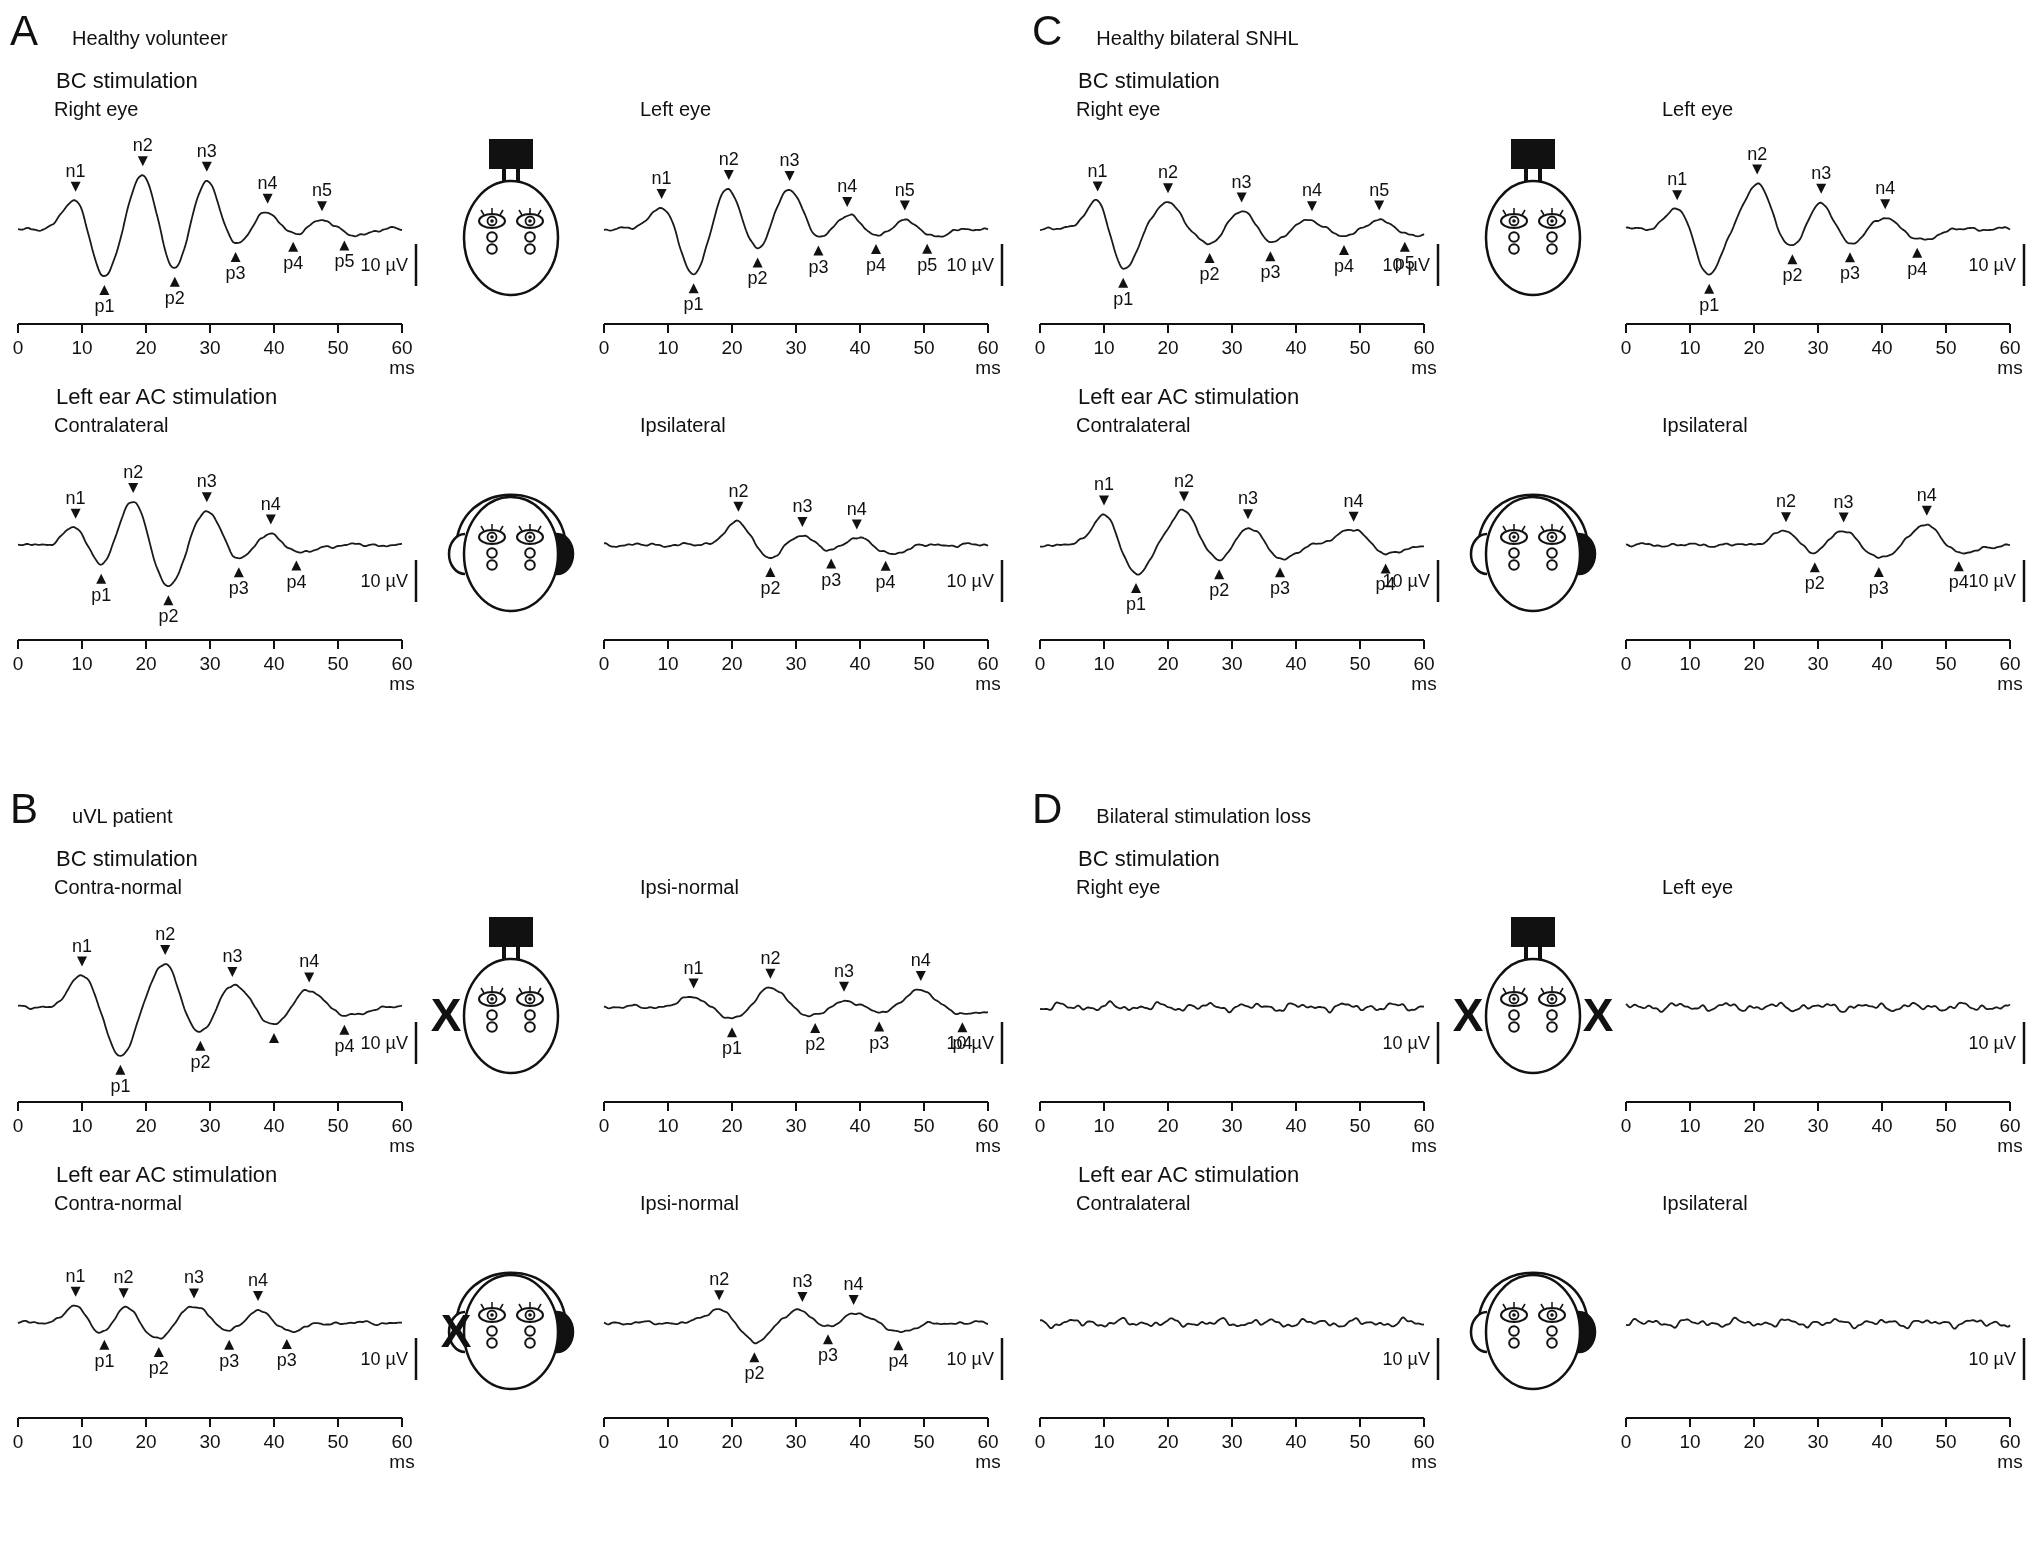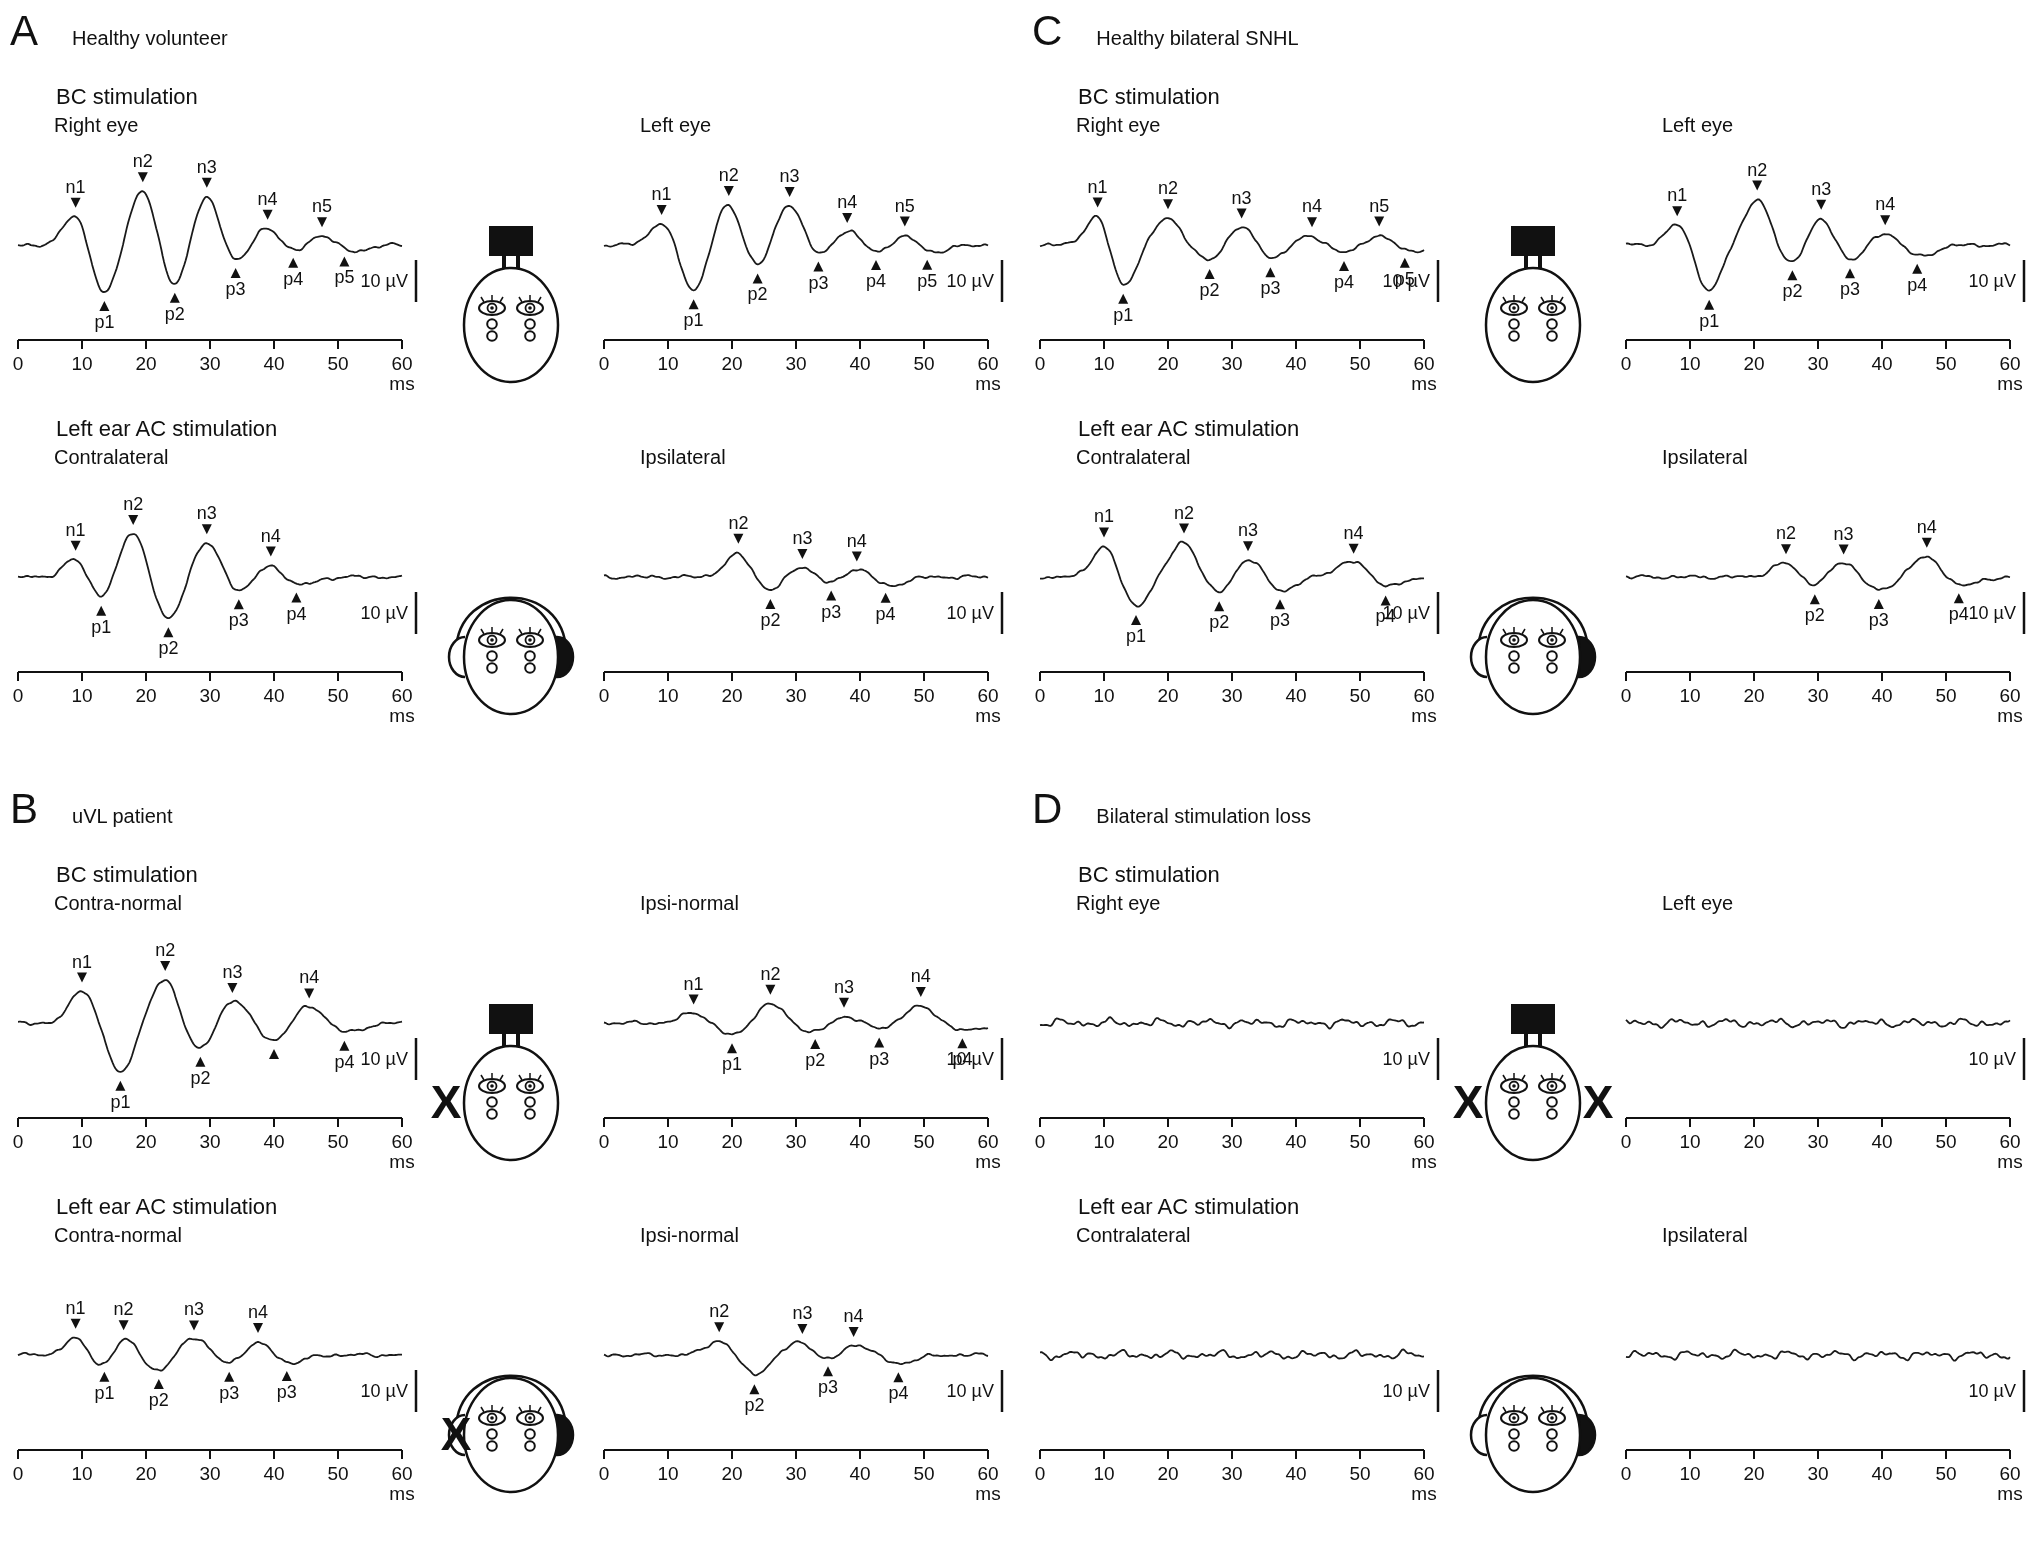--- a/index.html
+++ b/index.html
@@ -2,23 +2,23 @@
 <html><head>
 <meta charset="utf-8">
 <style>
   html,body{margin:0;padding:0;}
   body{width:2044px;height:1556px;background:#ffffff;color:#111;font-family:"Liberation Sans",sans-serif;}
   #figure{display:grid;grid-template-columns:1022px 1022px;grid-template-rows:778px 778px;}
   .panel{box-sizing:border-box;padding:8px 10px;overflow:hidden;background:#fff;}
   .hdr{height:52px;display:flex;align-items:baseline;}
   .letter{font-size:42px;line-height:46px;}
   .title{font-size:20px;margin-left:34px;}
-  .sec{margin-top:24px;}
+  .sec{margin-top:8px;}
   .sec-label{font-size:22px;margin:0 0 4px 46px;}
-  .row{display:flex;align-items:flex-end;justify-content:space-between;}
+  .row{display:flex;align-items:center;justify-content:space-between;}
   .trace{width:416px;flex:0 0 auto;}
   .trace-label{font-size:20px;margin:0 0 2px 44px;height:24px;}
   .headfig{flex:0 0 170px;margin-top:-34px;}
   svg{display:block;}
 </style>
 </head>
 <body>
 
 <div id="figure">
     <div class="panel">

